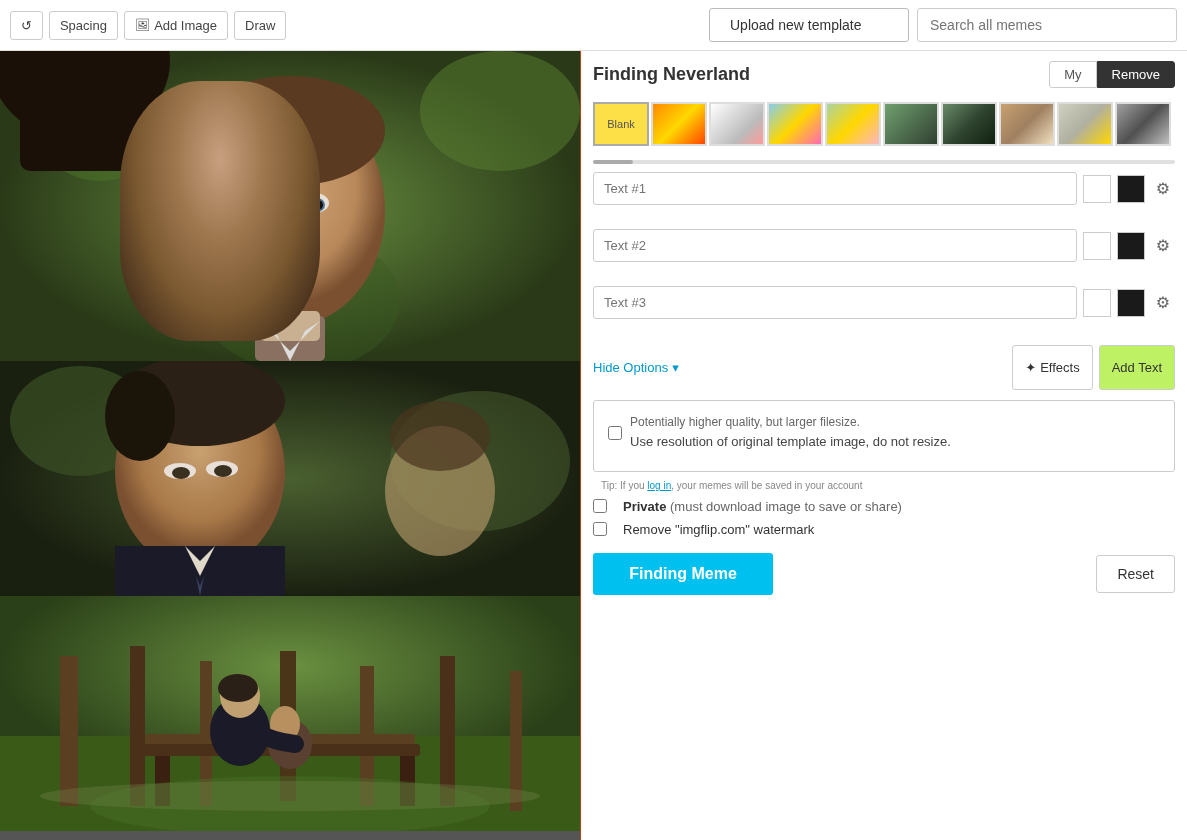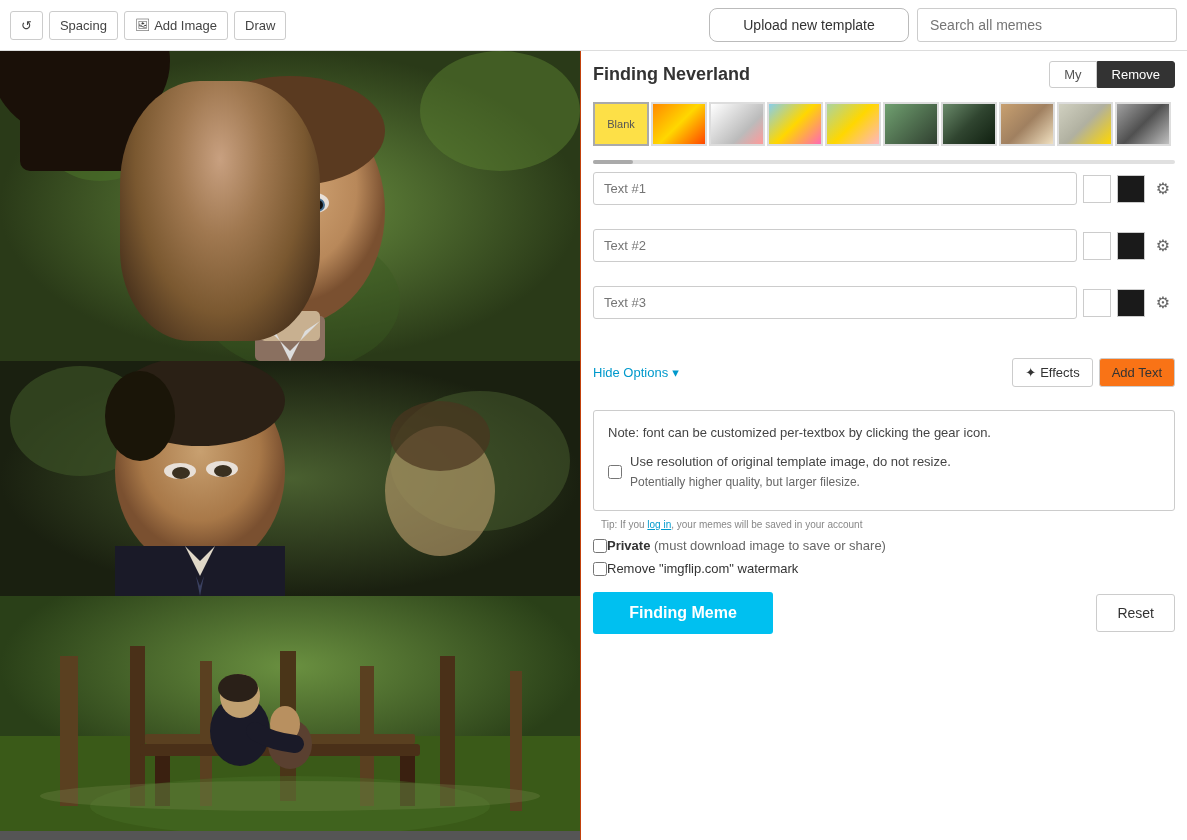--- a/index.html
+++ b/index.html
@@ -14,22 +14,22 @@
     }
     .toolbar-btn {
       display: flex; align-items: center; gap: 4px;
       padding: 6px 10px; border: 1px solid #ccc; background: #fff;
       border-radius: 3px; cursor: pointer; font-size: 13px; color: #444;
     }
     .toolbar-spacer { flex: 1; }
     .toolbar-right { display: flex; gap: 8px; margin-left: auto; }
     .upload-btn {
       padding: 8px 20px; background: #fff; border: 1px solid #bbb;
-      border-radius: 8px; cursor: pointer; font-size: 14px; color: #333;
-      min-width: 200px; text-align: center;
+      border-radius: 3px; cursor: pointer; font-size: 14px; color: #333;
+      min-width: 200px; text-align: left;
     }
     .search-input {
       padding: 8px 12px; border: 1px solid #ccc; border-radius: 3px;
       font-size: 14px; width: 260px; color: #999;
     }
 
     
     .main-content { display: flex; flex: 1; }
 
     
@@ -143,56 +143,56 @@
       cursor: pointer; flex-shrink: 0;
     }
     .gear-icon {
       width: 24px; height: 24px; cursor: pointer; color: #666;
       display: flex; align-items: center; justify-content: center; font-size: 16px;
     }
 
     
     .options-row {
       display: flex; align-items: center; justify-content: space-between;
-      margin: 15px 0;
+      margin: 2px 0;
       gap: 8px;
     }
     .hide-options-btn {
       color: #0099cc; cursor: pointer; font-size: 13px; background: none;
       border: none; display: flex; align-items: center; gap: 4px;
     }
     .effects-add-row { display: flex; gap: 6px; }
     .effects-btn {
       padding: 6px 12px; border: 1px solid #ccc; background: #fff;
       border-radius: 3px; cursor: pointer; font-size: 13px; color: #333;
       display: flex; align-items: center; gap: 4px;
     }
     .add-text-btn {
-      padding: 6px 12px; border: 1px solid #ccc; background: #f97316;
+      padding: 14px 12px; border: 1px solid #ccc; background: #bef264;
       border-radius: 3px; cursor: pointer; font-size: 13px; color: #333;
     }
 
     
     .note-box {
       border: 1px solid #ccc; border-radius: 3px; padding: 12px 14px;
       font-size: 13px; color: #444; line-height: 1.6;
     }
     .note-text { margin-bottom: 8px; }
     .checkbox-row {
       display: flex; align-items: center; gap: 8px; margin-bottom: 6px;
     }
     .checkbox-row input[type=checkbox] { width: 14px; height: 14px; }
 
     
     .tip-text { font-size: 10px; color: #888; margin-left: 8px; }
     .tip-text a { color: #0099cc; }
 
     
     .option-row {
-      display: flex; align-items: flex-end; gap: 0; font-size: 13px;
+      display: flex; align-items: flex-start; gap: 16px; font-size: 13px;
     }
     .option-row input[type=checkbox] { width: 14px; height: 14px; }
     .option-label-bold { font-weight: bold; }
     .option-label-light { color: #666; }
 
     
     .bottom-actions {
       display: flex; align-items: center; justify-content: space-between;
       margin-top: 8px;
     }
@@ -447,28 +447,27 @@
         <div class="effects-add-row">
           <button class="effects-btn">
             <span>✦</span>
             <span>Effects</span>
           </button>
           <button class="add-text-btn">Add Text</button>
         </div>
       </div>
 
       <div class="note-box">
-        <div class="note-text">Note: font can be customized per-textbox by clicking the gear icon.</div>
 
 
         <div class="checkbox-row">
           <input type="checkbox" id="rescb" style="">
           <div>
+            <div style="font-size:12px;color:#666;">Potentially higher quality, but larger filesize.</div>
             <div>Use resolution of original template image, do not resize.</div>
-            <div style="font-size:12px;color:#666;">Potentially higher quality, but larger filesize.</div>
           </div>
         </div>
       </div>
 
       <div class="tip-text">
         <span>Tip: If you </span><a href="#">log in</a><span>, your memes will be saved in your account</span>
       </div>
 
       <div class="option-row">
         <input type="checkbox" id="privcb" style="">

